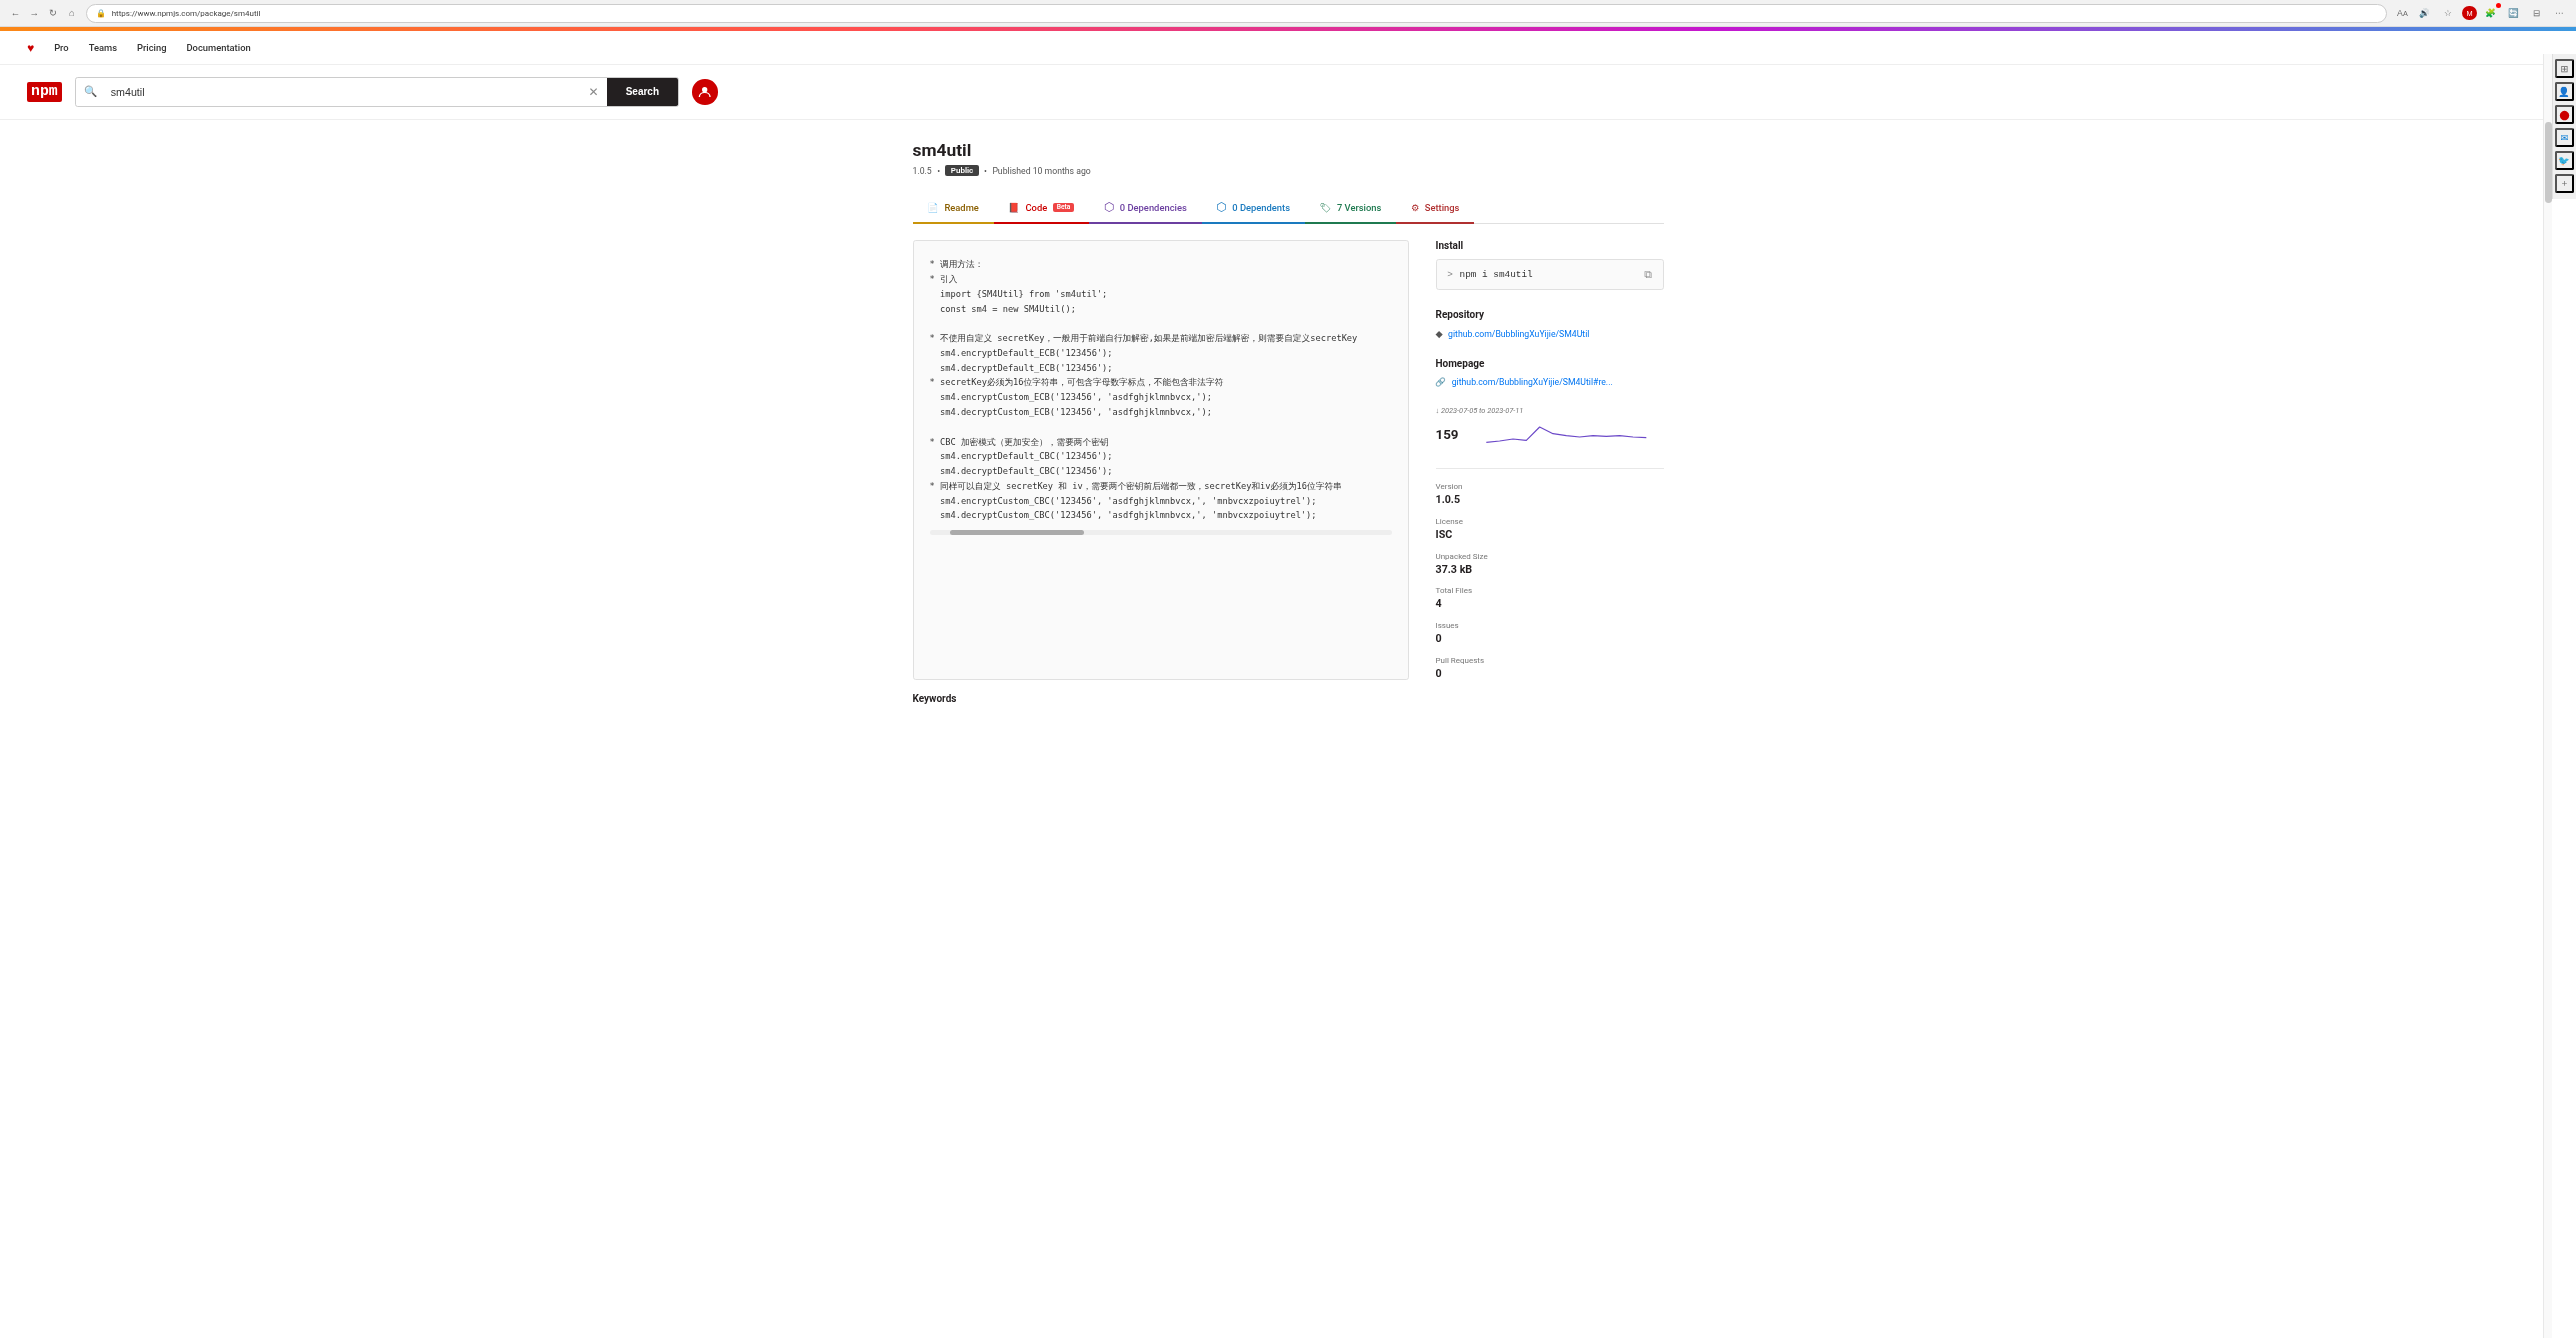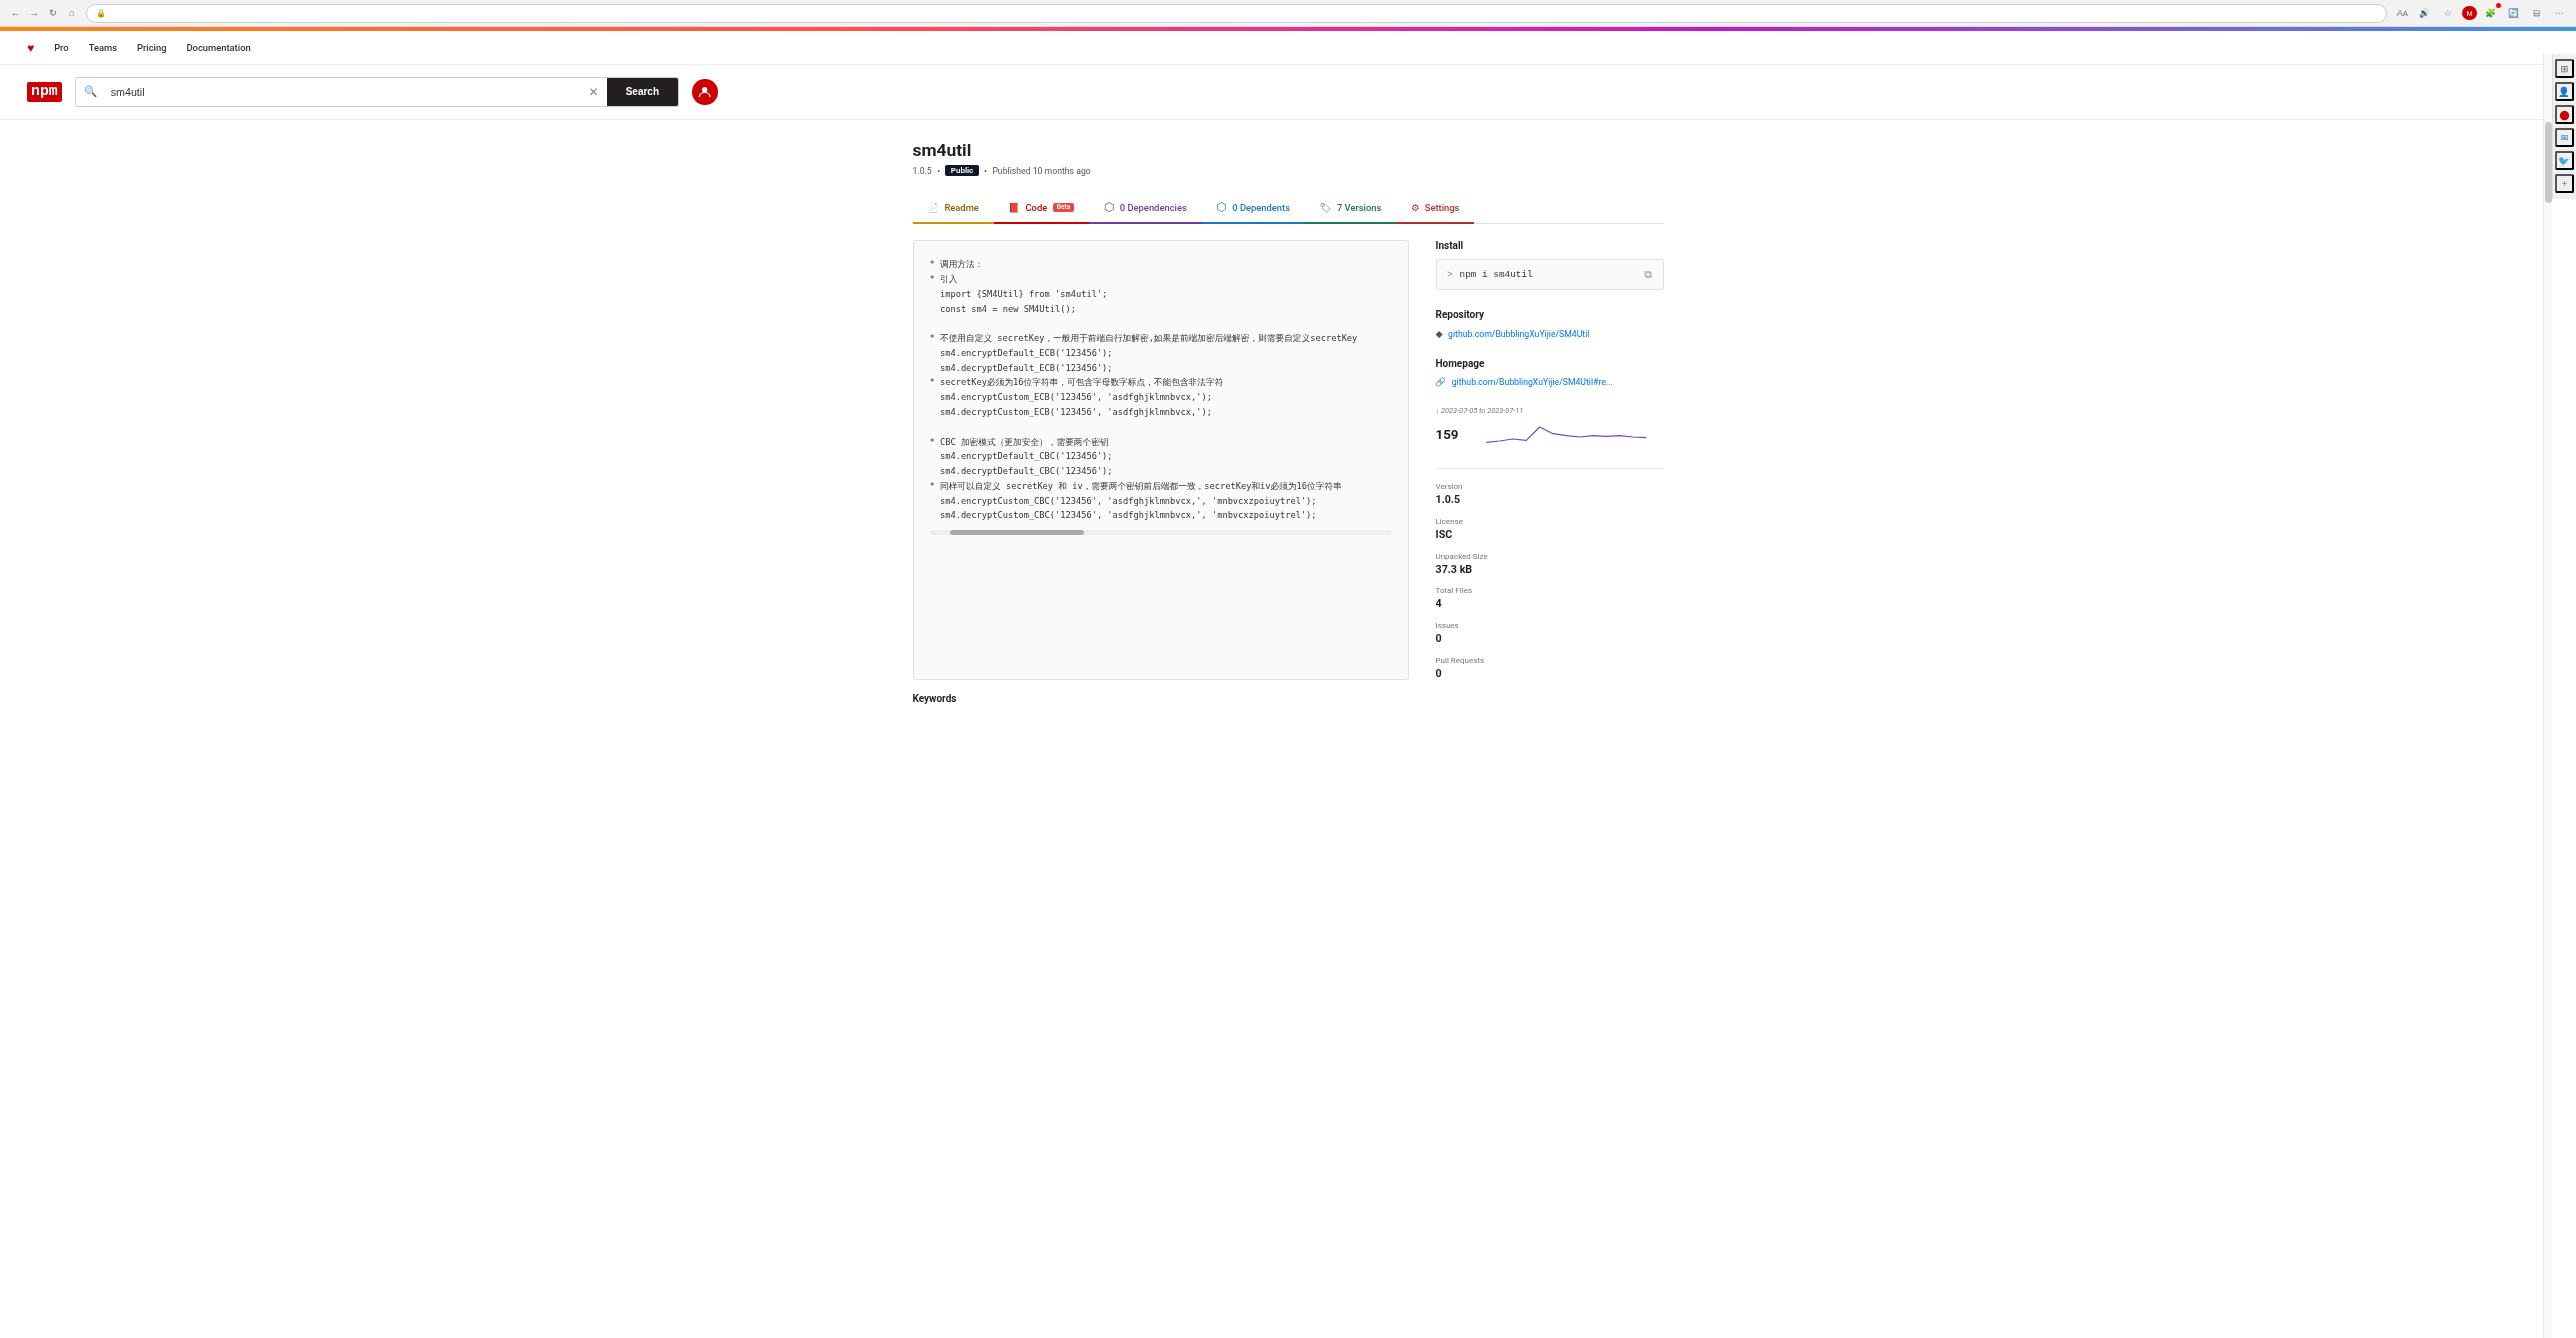--- a/index.html
+++ b/index.html
@@ -141,21 +141,21 @@
     }
     .package-meta {
       display: flex;
       align-items: center;
       gap: 5.4px;
       font-size: 8.7px;
       color: #555;
       margin-bottom: 16px;
     }
     .badge-public {
-      background: #0f172a;
+      background: #404040;
       color: #fff;
       padding: 1.3px 5.4px;
       border-radius: 2px;
       font-size: 8px;
       font-weight: 600;
     }
 
     
     .tabs-row {
       display: flex;
@@ -379,20 +379,21 @@
 
 <div class="browser-bar">
   <div class="browser-nav-buttons">
     <button class="browser-nav-btn">←</button>
     <button class="browser-nav-btn">→</button>
     <button class="browser-nav-btn">↻</button>
     <button class="browser-nav-btn">⌂</button>
   </div>
   <div class="browser-address-bar">
     <span style="color:#888;font-size:8px;">🔒</span>
+    <span class="browser-address-text">https://www.npmjs.com/package/sm4util</span>
   </div>
   <div class="browser-actions">
     <button class="browser-action-btn">A<sup>A</sup></button>
     <button class="browser-action-btn">🔊</button>
     <button class="browser-action-btn">☆</button>
     <button class="browser-action-btn" style="background:#c00;color:#fff;border-radius:50%;width:14.8px;height:14.8px;font-size:7.4px;">M</button>
     <button class="browser-action-btn" style="position:relative;">🧩<span style="position:absolute;top:-1.3px;right:-1.3px;width:5.4px;height:5.4px;background:red;border-radius:50%;"></span></button>
     <button class="browser-action-btn">🔄</button>
     <button class="browser-action-btn">⊟</button>
     <button class="browser-action-btn">⋯</button>

